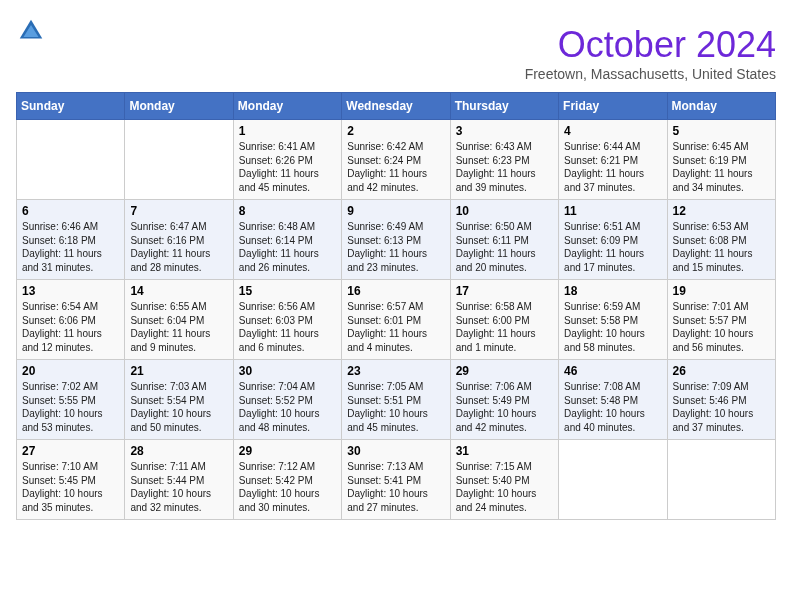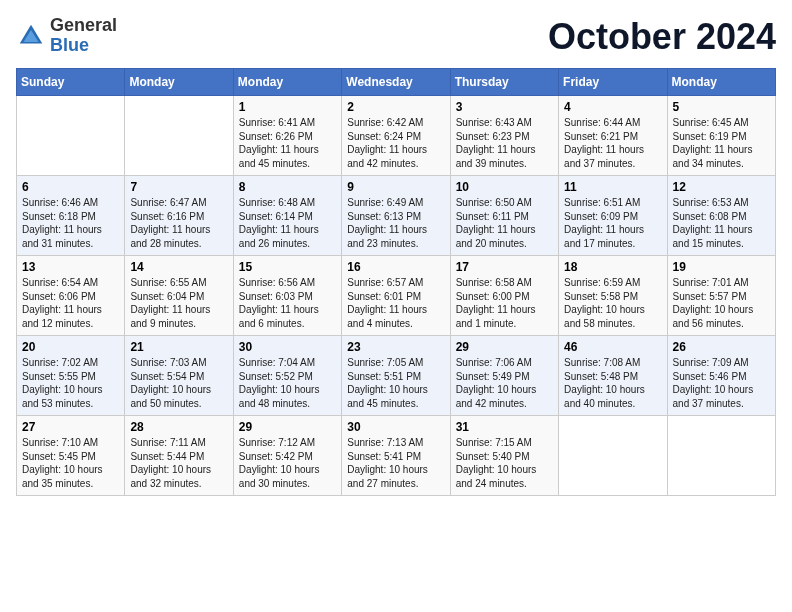--- a/index.html
+++ b/index.html
@@ -30,22 +30,23 @@
     .logo-blue { color: #2a6db5; }
     .logo-icon {
       width: 30px;
       height: 30px;
     }
     .title-block {
       text-align: right;
     }
     .month-title {
       font-size: 36px;
-      color: #0f172a;
-      font-weight: bold;
+      color: #6d28d9;
+      font-weight: normal;
+      margin-top: 8px;
     }
     .location {
       font-size: 14px;
       color: #555;
     }
     table {
       width: 100%;
       border-collapse: collapse;
       font-size: 11px;
     }
@@ -94,27 +95,24 @@
   </style>
 </head>
 <body>
 
 <div class="header">
   <div class="logo">
     <svg class="logo-icon" viewBox="0 0 40 40">
       <polygon points="20,5 35,30 5,30" fill="#2a6db5"></polygon>
       <polygon points="20,12 30,28 10,28" fill="#5a9ee0"></polygon>
     </svg>
-    <div class="logo-text">
-      <span class="logo-general">General</span><br>
-      <span class="logo-blue">Blue</span>
-    </div>
   </div>
   <div class="title-block">
     <div class="month-title">October 2024</div>
+    <div class="location">Freetown, Massachusetts, United States</div>
   </div>
 </div>
 
 <table>
   <thead>
     <tr>
     <th>Sunday</th>
         <th>Monday</th>
         <th>Monday</th>
         <th>Wednesday</th>

